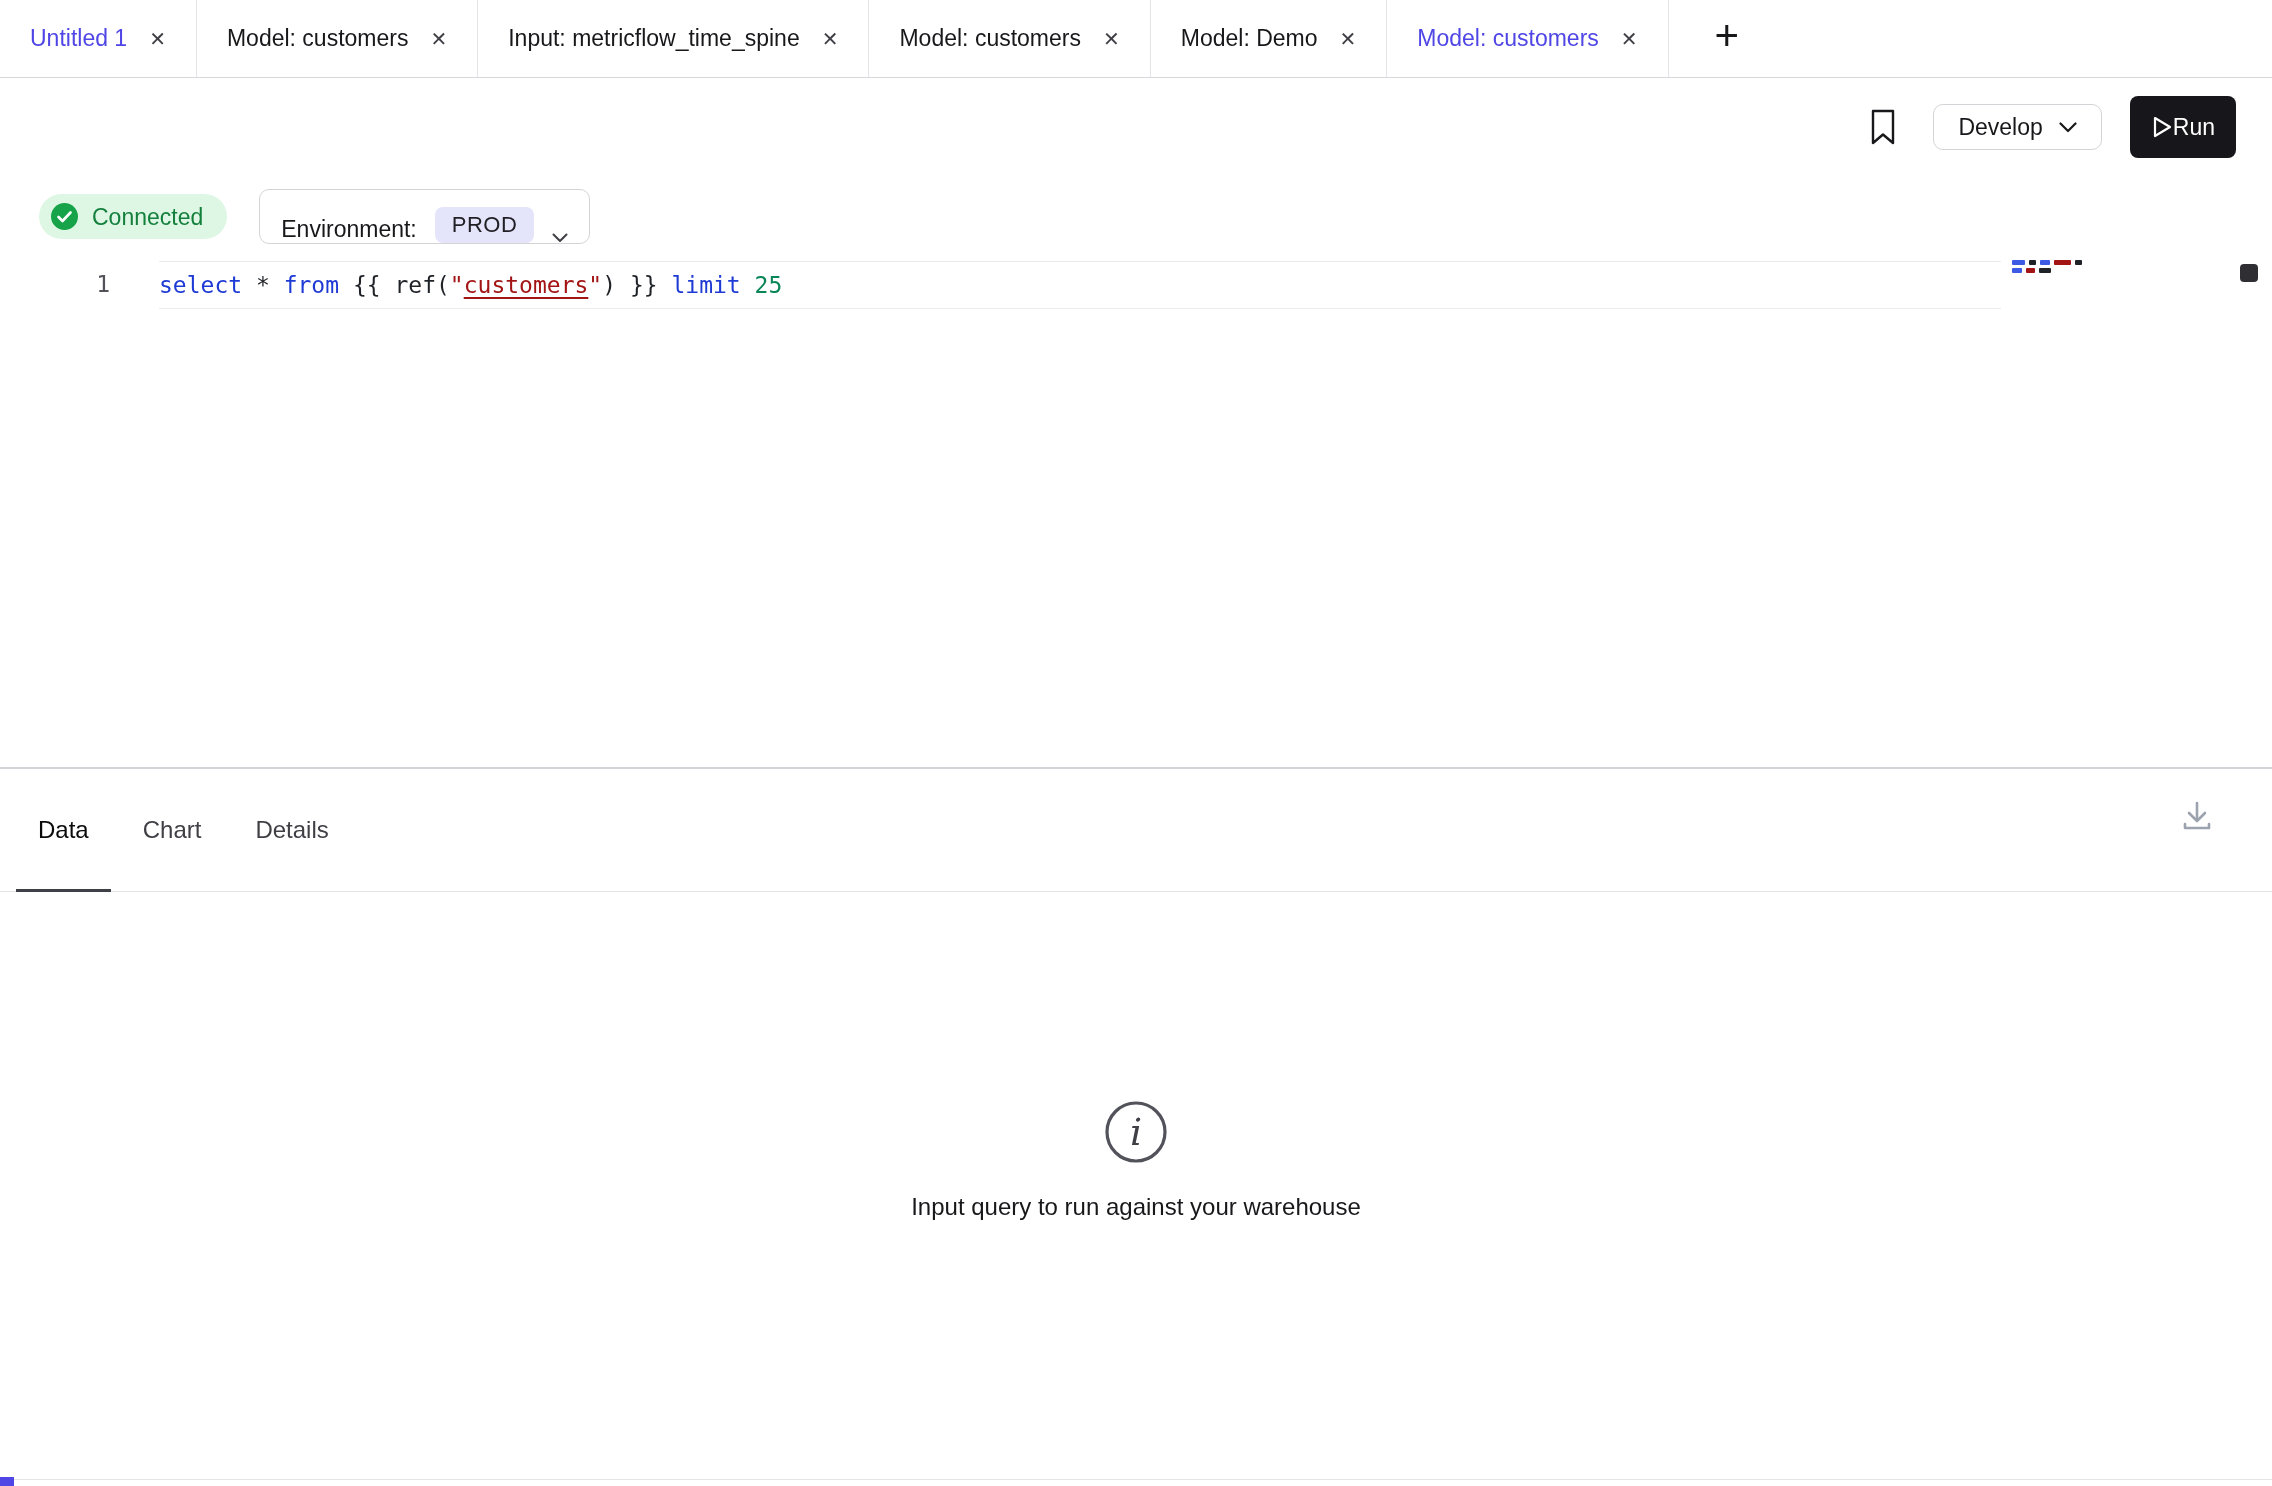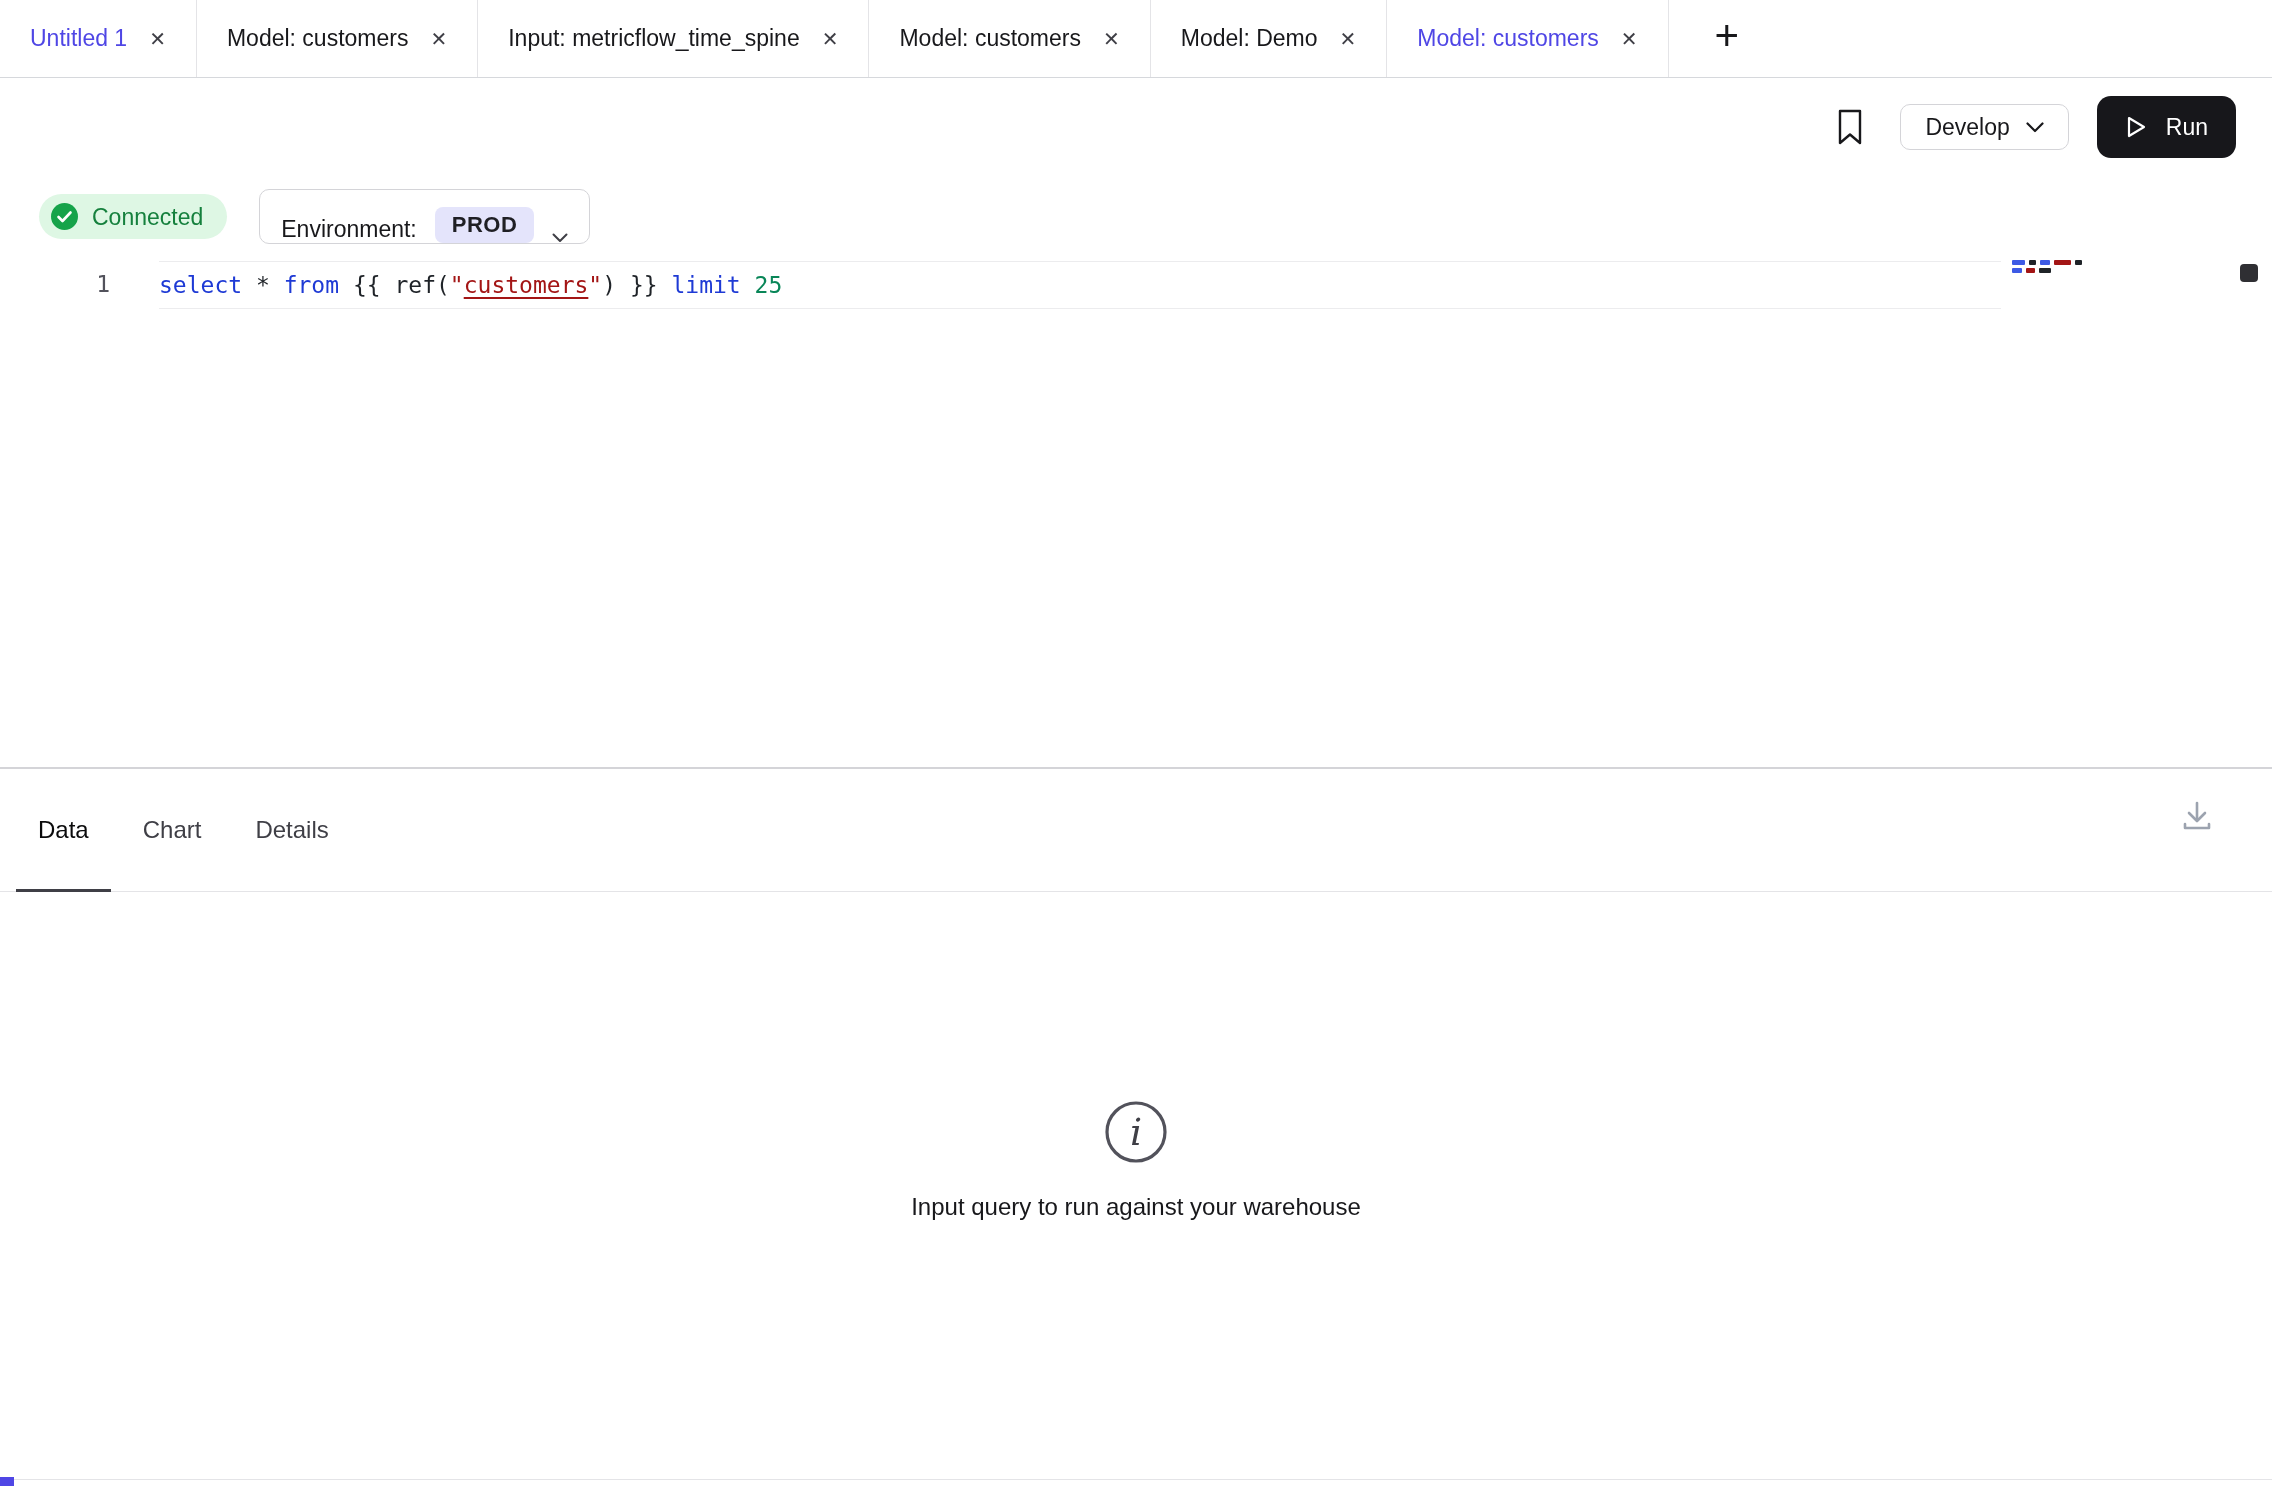--- a/index.html
+++ b/index.html
@@ -23,26 +23,26 @@
   .tab-bar{height:78px;display:flex;align-items:stretch;border-bottom:1px solid #D6D8DC;background:#fff;}
   .tab{display:flex;align-items:center;gap:22px;padding:0 30px;border-right:1px solid #E4E4E7;font-size:23px;cursor:pointer;white-space:nowrap;}
   .tab-label{color:#18181B;}
   .tab.accent .tab-label{color:var(--accent-blue,#4F46E5);}
   .tab-close{font-size:20px;color:#3F3F46;line-height:1;cursor:pointer;}
   .new-tab{margin-left:36px;align-self:center;background:none;border:none;font-size:42px;font-weight:300;color:#18181B;line-height:1;cursor:pointer;font-family:"Liberation Sans",sans-serif;padding:0 10px 6px 10px;}
   
   .toolbar{height:98px;display:flex;align-items:center;justify-content:flex-end;gap:28px;padding-right:36px;background:#fff;}
   .bookmark-btn{background:none;border:none;cursor:pointer;display:flex;align-items:center;margin-right:6px;}
   .develop-btn{height:46px;display:flex;align-items:center;gap:16px;padding:0 24px;background:#fff;border:1.5px solid #D4D4D8;border-radius:10px;font-size:23px;font-weight:500;color:#18181B;cursor:pointer;font-family:"Liberation Sans",sans-serif;}
-  .run-btn{height:62px;display:flex;align-items:center;gap:19px;padding:0 28px;background:var(--run-button-bg,#17171B);border:none;border-radius:14px;font-size:23px;font-weight:500;color:#fff;cursor:pointer;font-family:"Liberation Sans",sans-serif;}
+  .run-btn{height:62px;display:flex;align-items:center;gap:0;padding:0 21px;background:var(--run-button-bg,#17171B);border:none;border-radius:8px;font-size:23px;font-weight:500;color:#fff;cursor:pointer;font-family:"Liberation Sans",sans-serif;}
   
   .connection-row{height:80px;display:flex;align-items:center;gap:32px;padding-left:39px;background:#fff;}
   .connected-badge{display:flex;align-items:flex-end;gap:13px;background:var(--connected-bg,#DEF7E4);color:var(--connected-text,#15803D);border-radius:999px;padding:8px 24px 8px 11px;font-size:23px;}
   .env-btn{display:flex;align-items:flex-end;gap:18px;height:55px;padding:0 21px;background:#fff;border:1.5px solid #D4D4D8;border-radius:10px;font-size:23px;color:#18181B;cursor:pointer;font-family:"Liberation Sans",sans-serif;}
-  .prod-badge{background:var(--prod-badge-bg,#E4E4FB);border-radius:8px;padding:5px 17px;font-size:22px;font-weight:700;letter-spacing:.5px;color:#1F1F24;}
+  .prod-badge{background:var(--prod-badge-bg,#E4E4FB);border-radius:8px;padding:5px 17px;font-size:22px;font-weight:400;letter-spacing:.5px;color:#1F1F24;}
   
   .editor{position:relative;height:511px;background:#fff;}
   .gutter-line-number{position:absolute;left:0;top:5px;width:110px;height:46px;line-height:46px;text-align:right;font-family:"DejaVu Sans Mono",monospace;font-size:23px;color:#52525B;}
   .code-line{position:absolute;left:159px;right:271px;top:5px;height:48px;line-height:46px;border-top:1px solid #ECECEE;border-bottom:1px solid #ECECEE;font-family:"DejaVu Sans Mono",monospace;font-size:23px;white-space:pre;color:#1F2328;cursor:text;}
   .tok-kw{color:var(--keyword-blue,#1E3AD5);}
   .tok-str{color:var(--string-red,#A31515);}
   .tok-link{text-decoration:underline;text-underline-offset:4px;}
   .tok-num{color:var(--number-green,#098658);}
   .tok-plain{color:#1F2328;}
   .minimap{position:absolute;right:172px;top:4px;width:88px;}

